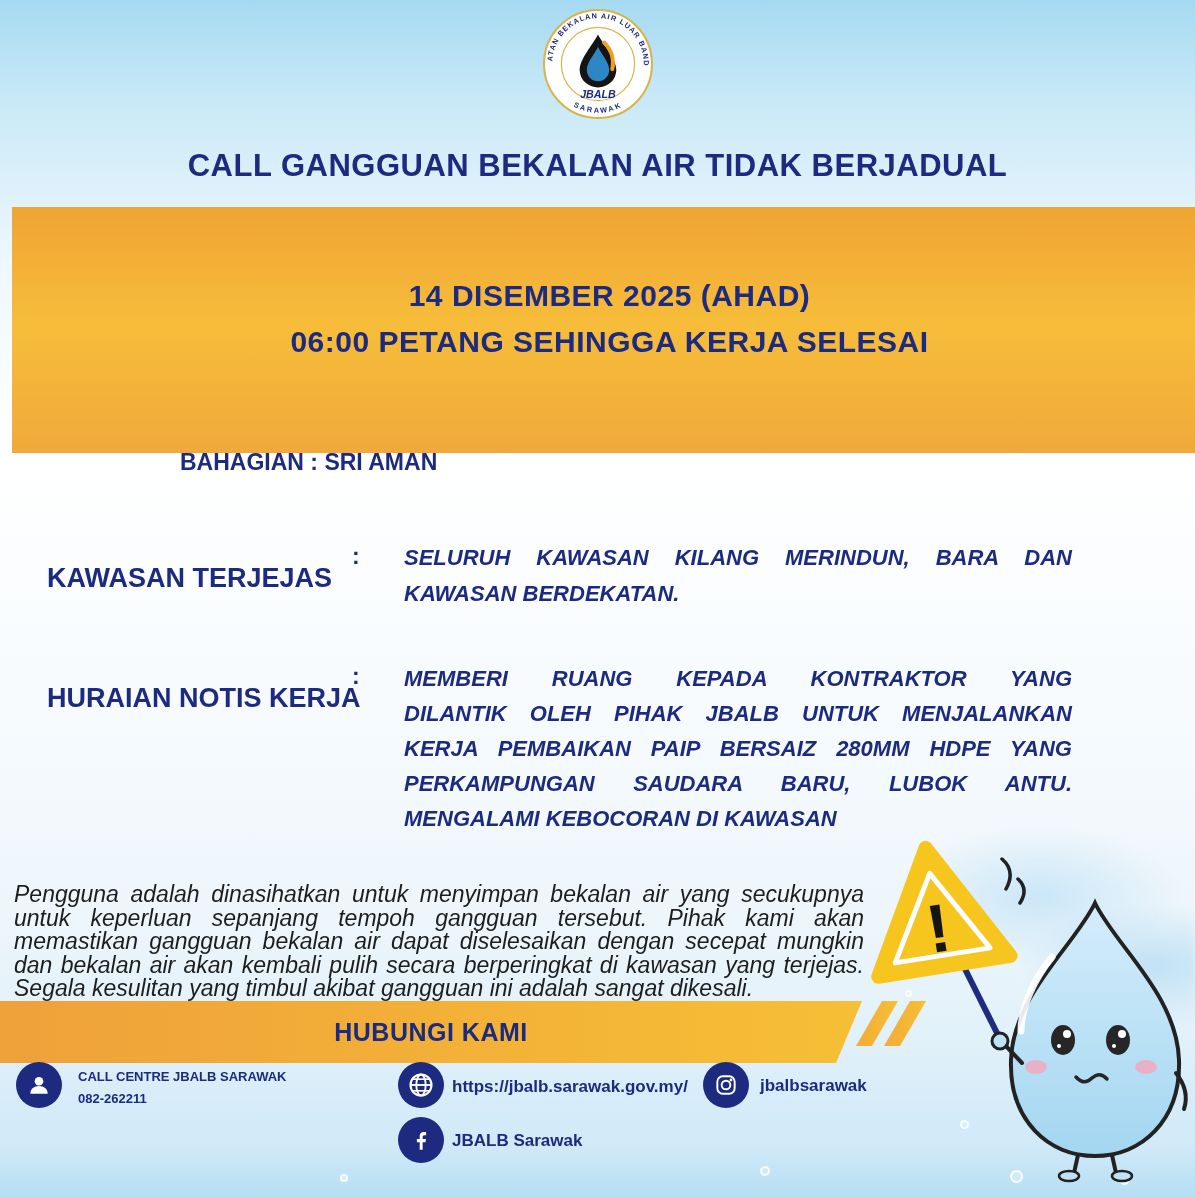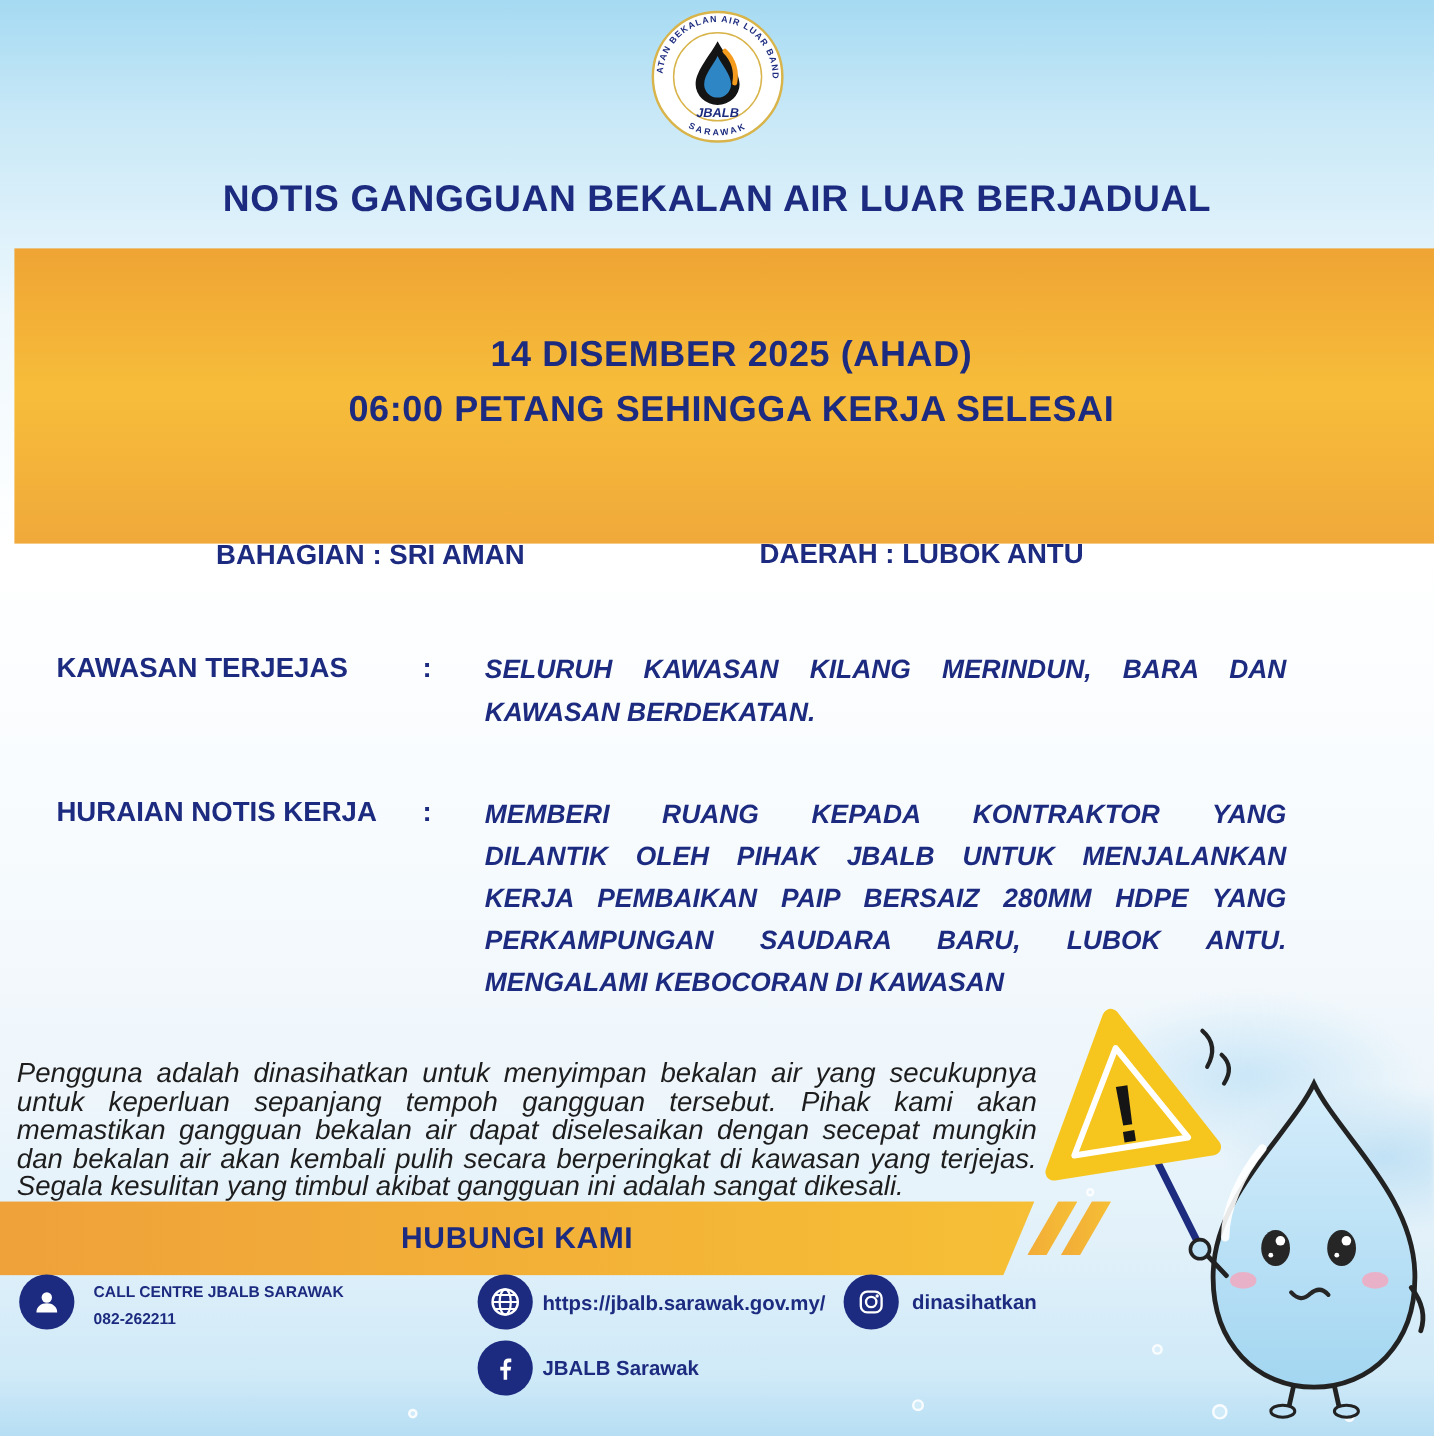--- a/index.html
+++ b/index.html
@@ -20,21 +20,21 @@
   
   .date-banner{position:absolute;top:207px;left:12px;width:100%;height:246px;
     background:linear-gradient(180deg,var(--orange-top) 0%,#f7bd3a 48%,#f0a93a 100%);
     display:flex;flex-direction:column;align-items:center;justify-content:center;
     gap:12px;padding-bottom:22px;}
   .date-banner .line{font-size:30px;font-weight:800;color:var(--navy);letter-spacing:.5px;}
   
   .bahagian{position:absolute;left:180px;top:449px;font-size:23px;font-weight:800;color:var(--navy);}
   .daerah{position:absolute;left:633px;top:448px;font-size:23px;font-weight:800;color:var(--navy);}
   
-  .sec-label{position:absolute;left:47px;font-size:23px;font-weight:800;color:var(--navy);}
+  .sec-label{position:absolute;left:47px;font-size:27px;font-weight:800;color:var(--navy);margin-top:20px;}
   .sec-colon{position:absolute;left:352px;font-size:23px;font-weight:800;color:var(--navy);}
   .sec-body{position:absolute;left:404px;width:668px;font-size:22px;font-weight:800;
     color:var(--navy);}
   .just-block div{text-align:justify;text-align-last:justify;font-style:italic;}
   .just-block div:last-child{text-align-last:left;}
   .lh36 div{line-height:36px;}
   .lh35 div{line-height:35px;}
   
   .disclaimer{position:absolute;left:14px;top:883px;width:850px;
     font-size:23px;font-style:italic;font-weight:500;color:#1d1d1d;
@@ -96,29 +96,28 @@
       <textPath href="#arcBot" startOffset="50%" text-anchor="middle">SARAWAK</textPath>
     </text>
     <g>
       <path d="M55 26 C50 36 37 50 37 61 A18 17 0 0 0 73 61 C73 50 60 36 55 26 Z" fill="#141414"></path>
       <path d="M61 34 A 28 28 0 0 1 69 60" fill="none" stroke="#f59c1e" stroke-width="4" stroke-linecap="round"></path>
       <path d="M55 38 C52 45 44 53 44 61 A11 11 0 0 0 66 61 C66 53 58 45 55 38 Z" fill="#2f86c5"></path>
     </g>
     <text x="55" y="88" font-size="10.5" font-weight="800" font-style="italic" fill="#1c2b7f" text-anchor="middle">JBALB</text>
   </svg>
 
-  <div class="title">NOTIS GANGGUAN BEKALAN AIR LUAR BERJADUAL</div>
+  <div class="title">CALL GANGGUAN BEKALAN AIR TIDAK BERJADUAL</div>
 
   <div class="date-banner">
     <div class="line">14 DISEMBER 2025 (AHAD)</div>
     <div class="line">06:00 PETANG SEHINGGA KERJA SELESAI</div>
   </div>
 
   <div class="bahagian">BAHAGIAN : SRI AMAN</div>
-  <div class="daerah">DAERAH : LUBOK ANTU</div>
 
   <div class="sec-label" style="top:543px;">KAWASAN TERJEJAS</div>
   <div class="sec-colon" style="top:543px;">:</div>
   <div class="sec-body just-block lh36" style="top:540px;">
       <div>SELURUH KAWASAN KILANG MERINDUN, BARA DAN</div>
       <div>KAWASAN BERDEKATAN.</div>
     </div>
 
   <div class="sec-label" style="top:663px;">HURAIAN NOTIS KERJA</div>
   <div class="sec-colon" style="top:663px;">:</div>
@@ -206,21 +205,21 @@
   </div>
   <div class="contact-text web-text">https://jbalb.sarawak.gov.my/</div>
 
   <div class="icon-circle" style="left:703px;top:1062px;">
     <svg width="26" height="26" viewBox="0 0 24 24">
       <rect x="4" y="4" width="16" height="16" rx="5" fill="none" stroke="#fff" stroke-width="1.8"></rect>
       <circle cx="12" cy="12" r="4" fill="none" stroke="#fff" stroke-width="1.8"></circle>
       <circle cx="16.6" cy="7.4" r="1.3" fill="#fff"></circle>
     </svg>
   </div>
-  <div class="contact-text ig-text">dinasihatkan</div>
+  <div class="contact-text ig-text">jbalbsarawak</div>
 
   <div class="icon-circle" style="left:398px;top:1117px;">
     <svg width="26" height="26" viewBox="0 0 24 24">
       <path d="M13.5 21v-7h2.6l.5-3h-3.1V9.1c0-.9.3-1.6 1.7-1.6h1.5V4.8c-.3 0-1.2-.1-2.2-.1-2.2 0-3.7 1.3-3.7 3.8V11H8.2v3h2.6v7Z" fill="#fff"></path>
     </svg>
   </div>
   <div class="contact-text fb-text">JBALB Sarawak</div>
 
 </div>
 

